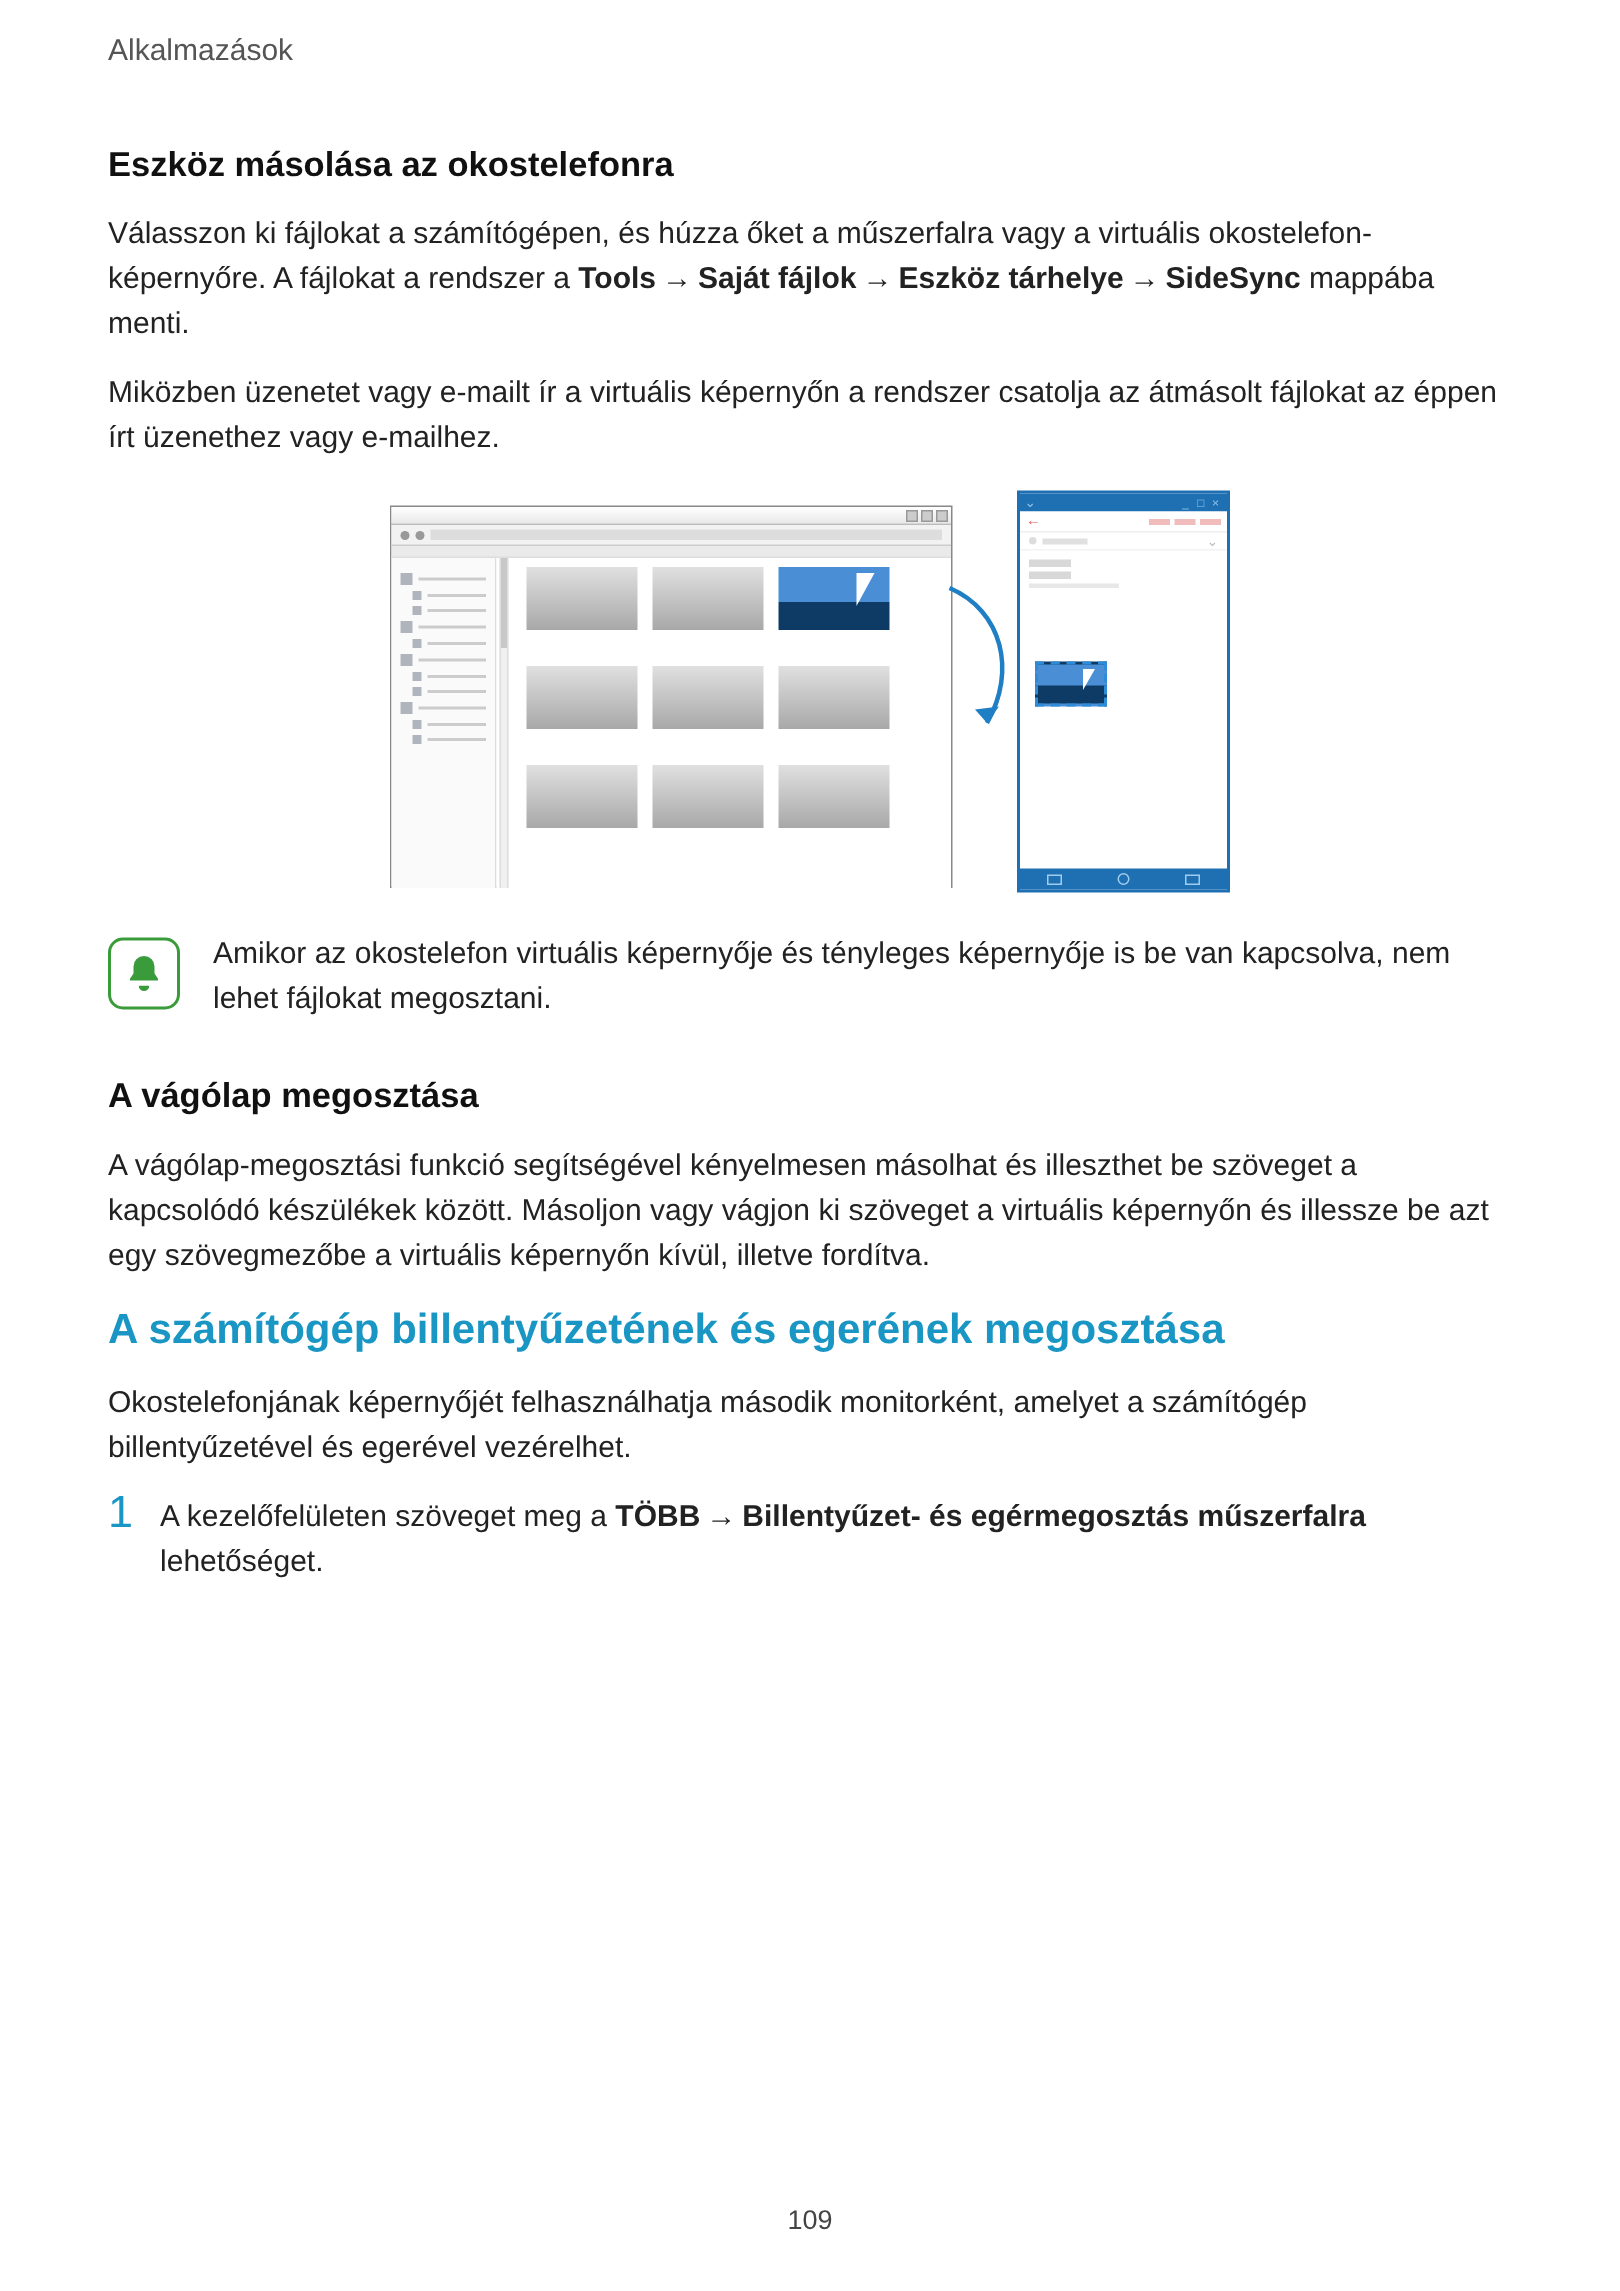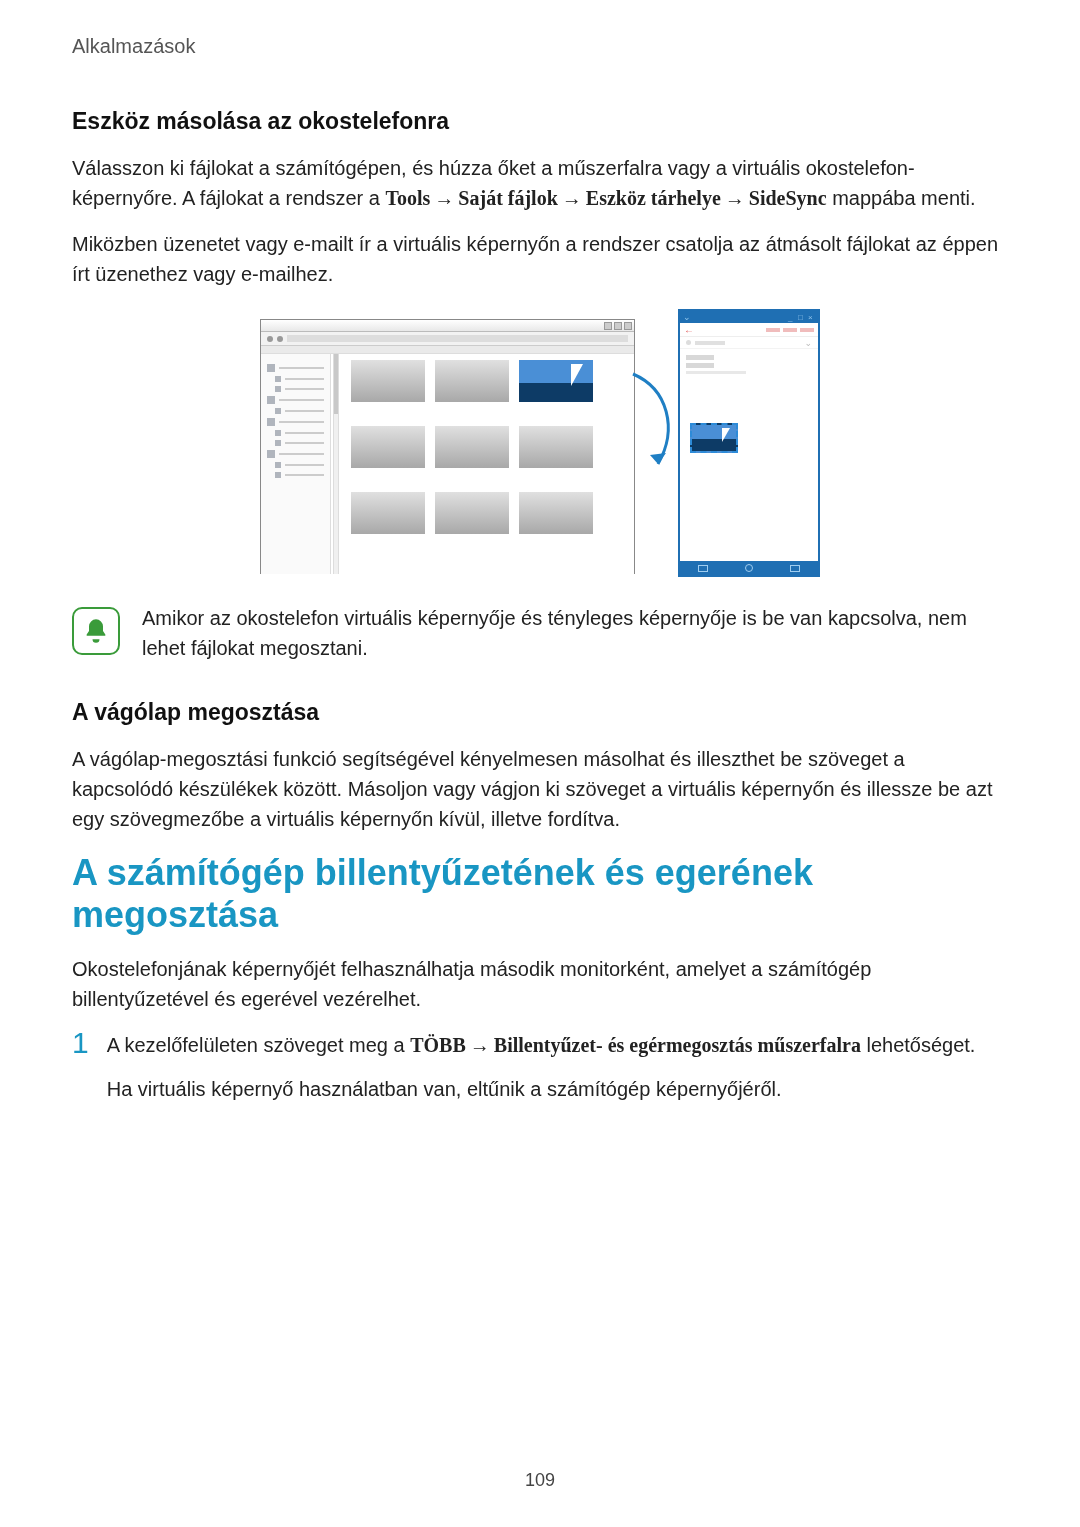--- a/index.html
+++ b/index.html
@@ -6,40 +6,39 @@
   body {
     font-family: Arial, Helvetica, sans-serif;
     width: 1080px;
     height: 1527px;
     background: #fff;
     position: relative;
     color: #222;
   }
   .page {
     padding: 23px 72px 0 72px;
-    margin-top: 12px;
   }
   .header {
     font-size: 20px;
     color: #555;
     margin-bottom: 50px;
   }
   h3.section-sub {
     font-size: 23px;
     font-weight: bold;
     color: #111;
     margin-bottom: 18px;
   }
   p.body {
     font-size: 20px;
     line-height: 1.5;
     color: #222;
     margin-bottom: 16px;
   }
-  .bold { font-weight: bold; font-family: Liberation Serif, serif; }
+  .bold { font-weight: bold; }
   .arrow { padding: 0 4px; }
   .figure-block {
     display: flex;
     justify-content: center;
     margin: 20px 0 24px 0;
   }
   .figure {
     width: 560px;
     height: 270px;
     position: relative;
@@ -145,21 +144,21 @@
   .note-row{ display:flex; gap:22px; margin: 8px 0 36px 0; align-items:flex-start;}
   .note-icon{
     width:48px;height:48px;border:2px solid #3a9b3a;border-radius:10px;
     display:flex;align-items:center;justify-content:center;flex:0 0 48px;
     margin-top:4px;
   }
   .note-icon svg{width:28px;height:28px;}
   .note-text{font-size:20px;line-height:1.5;color:#222;}
 
   h2.section-main{
-    font-size:36px; font-weight:bold; color:#1996c3;
+    font-size:28px; font-weight:bold; color:#1996c3;
     margin: 18px 0 18px 0;
   }
 
   .step-row{display:flex;gap:18px;margin-top:12px;}
   .step-num{
     font-size:30px;color:#1996c3;flex:0 0 auto;line-height:1;
     position:relative;top:-2px;
   }
   .step-body{font-size:20px;line-height:1.5;}
   .step-body p{margin-bottom:14px;}
@@ -327,18 +326,17 @@
 
   <h2 class="section-main">A számítógép billentyűzetének és egerének megosztása</h2>
   <p class="body">Okostelefonjának képernyőjét felhasználhatja második monitorként, amelyet a számítógép billentyűzetével és egerével vezérelhet.</p>
 
   <div class="step-row">
     <div class="step-num">1</div>
     <div class="step-body">
       <p>
         <span>A kezelőfelületen szöveget meg a </span><span class="bold">TÖBB</span><span class="arrow">→</span><span class="bold">Billentyűzet- és egérmegosztás műszerfalra</span><span> lehetőséget.</span>
       </p>
-      <p>Ha virtuális képernyő használatban van, eltűnik a számítógép képernyőjéről.</p>
     </div>
   </div>
 </div>
 
 <div class="footer">109</div>
 
 </body></html>

